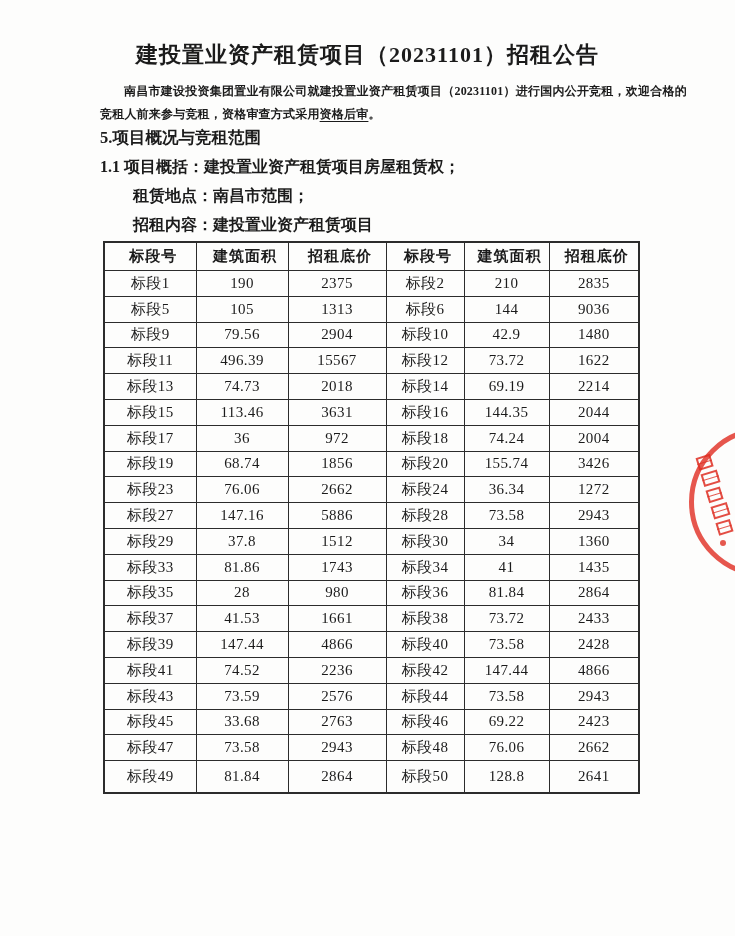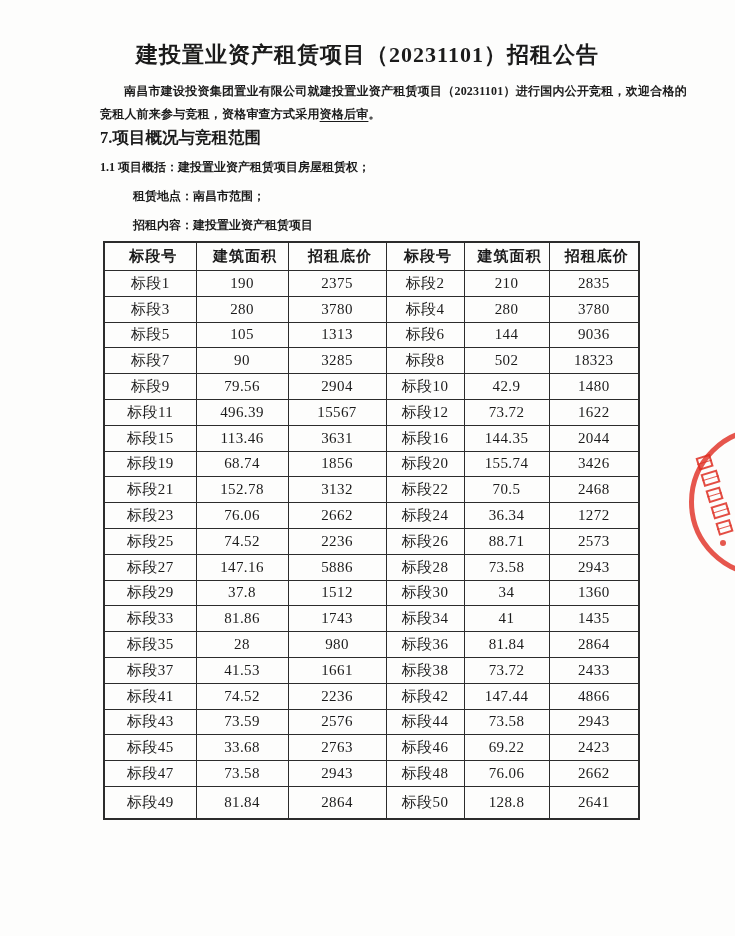--- a/index.html
+++ b/index.html
@@ -31,21 +31,21 @@
   }
   .intro .u { text-decoration: underline; text-underline-offset: 3px; }
   .section-heading {
     margin: 2px 0 0 100px;
     font-size: 16.5px;
     line-height: 20px;
     font-weight: 700;
   }
   .line {
     margin: 9px 0 0 100px;
-    font-size: 12px;
+    font-size: 16px;
     line-height: 20px;
     font-weight: 700;
   }
   .line.indent { margin-left: 133px; }
   table.bid-table {
     border-collapse: collapse;
     table-layout: fixed;
     width: 535px;
     margin: 6px 0 0 103px;
     border: 2px solid #2c2c2c;
@@ -102,21 +102,21 @@
 </style>
 </head>
 <body>
 
 <div class="page">
 
   <h1 class="doc-title">建投置业资产租赁项目（20231101）招租公告</h1>
 
   <p class="intro"><span>南昌市建设投资集团置业有限公司就建投置业资产租赁项目（20231101）进行国内公开竞租，欢迎合格的竞租人前来参与竞租，资格审查方式采用</span><span class="u">资格后审</span><span>。</span></p>
 
-  <div class="section-heading">7.项目概况与竞租范围</div>
+  <div class="section-heading">5.项目概况与竞租范围</div>
 
   <div class="line">1.1 项目概括：建投置业资产租赁项目房屋租赁权；</div>
   <div class="line indent">租赁地点：南昌市范围；</div>
   <div class="line indent">招租内容：建投置业资产租赁项目</div>
 
   <table class="bid-table">
     <colgroup>
       <col style="width:92px">
         <col style="width:92px">
         <col style="width:98px">
@@ -137,100 +137,84 @@
     <tbody id="bid-table-body">
         <tr>
           <td>标段1</td>
           <td>190</td>
           <td>2375</td>
           <td>标段2</td>
           <td>210</td>
           <td>2835</td>
         </tr>
         <tr>
-          <td>标段3</td>
-          <td>280</td>
-          <td>3780</td>
-          <td>标段4</td>
-          <td>280</td>
-          <td>3780</td>
-        </tr>
-        <tr>
           <td>标段5</td>
           <td>105</td>
           <td>1313</td>
           <td>标段6</td>
           <td>144</td>
           <td>9036</td>
         </tr>
         <tr>
-          <td>标段7</td>
-          <td>90</td>
-          <td>3285</td>
-          <td>标段8</td>
-          <td>502</td>
-          <td>18323</td>
-        </tr>
-        <tr>
           <td>标段9</td>
           <td>79.56</td>
           <td>2904</td>
           <td>标段10</td>
           <td>42.9</td>
           <td>1480</td>
         </tr>
         <tr>
           <td>标段11</td>
           <td>496.39</td>
           <td>15567</td>
           <td>标段12</td>
           <td>73.72</td>
           <td>1622</td>
         </tr>
         <tr>
+          <td>标段13</td>
+          <td>74.73</td>
+          <td>2018</td>
+          <td>标段14</td>
+          <td>69.19</td>
+          <td>2214</td>
+        </tr>
+        <tr>
           <td>标段15</td>
           <td>113.46</td>
           <td>3631</td>
           <td>标段16</td>
           <td>144.35</td>
           <td>2044</td>
         </tr>
         <tr>
+          <td>标段17</td>
+          <td>36</td>
+          <td>972</td>
+          <td>标段18</td>
+          <td>74.24</td>
+          <td>2004</td>
+        </tr>
+        <tr>
           <td>标段19</td>
           <td>68.74</td>
           <td>1856</td>
           <td>标段20</td>
           <td>155.74</td>
           <td>3426</td>
         </tr>
         <tr>
-          <td>标段21</td>
-          <td>152.78</td>
-          <td>3132</td>
-          <td>标段22</td>
-          <td>70.5</td>
-          <td>2468</td>
-        </tr>
-        <tr>
           <td>标段23</td>
           <td>76.06</td>
           <td>2662</td>
           <td>标段24</td>
           <td>36.34</td>
           <td>1272</td>
         </tr>
         <tr>
-          <td>标段25</td>
-          <td>74.52</td>
-          <td>2236</td>
-          <td>标段26</td>
-          <td>88.71</td>
-          <td>2573</td>
-        </tr>
-        <tr>
           <td>标段27</td>
           <td>147.16</td>
           <td>5886</td>
           <td>标段28</td>
           <td>73.58</td>
           <td>2943</td>
         </tr>
         <tr>
           <td>标段29</td>
           <td>37.8</td>
@@ -255,20 +239,28 @@
           <td>81.84</td>
           <td>2864</td>
         </tr>
         <tr>
           <td>标段37</td>
           <td>41.53</td>
           <td>1661</td>
           <td>标段38</td>
           <td>73.72</td>
           <td>2433</td>
+        </tr>
+        <tr>
+          <td>标段39</td>
+          <td>147.44</td>
+          <td>4866</td>
+          <td>标段40</td>
+          <td>73.58</td>
+          <td>2428</td>
         </tr>
         <tr>
           <td>标段41</td>
           <td>74.52</td>
           <td>2236</td>
           <td>标段42</td>
           <td>147.44</td>
           <td>4866</td>
         </tr>
         <tr>

